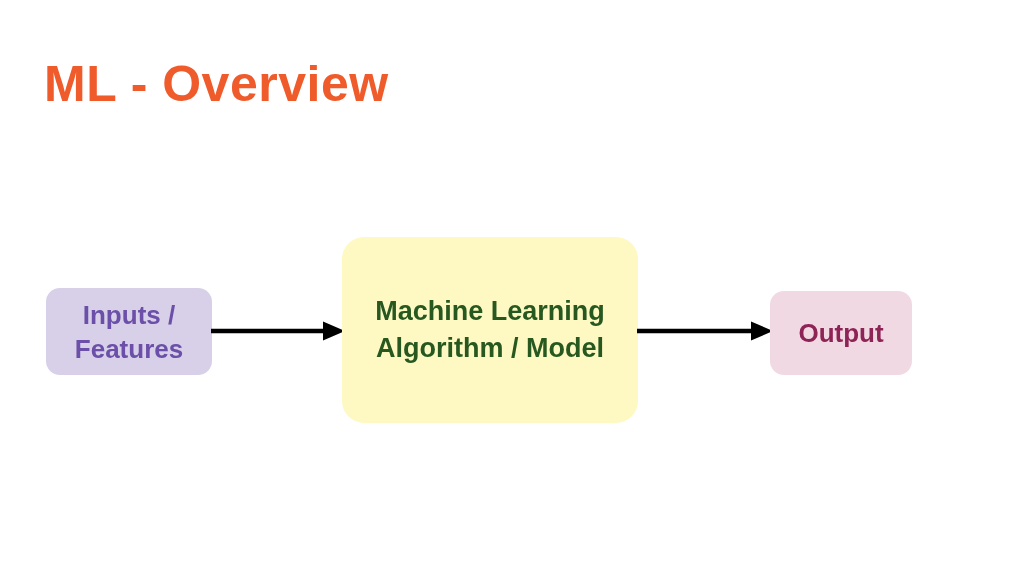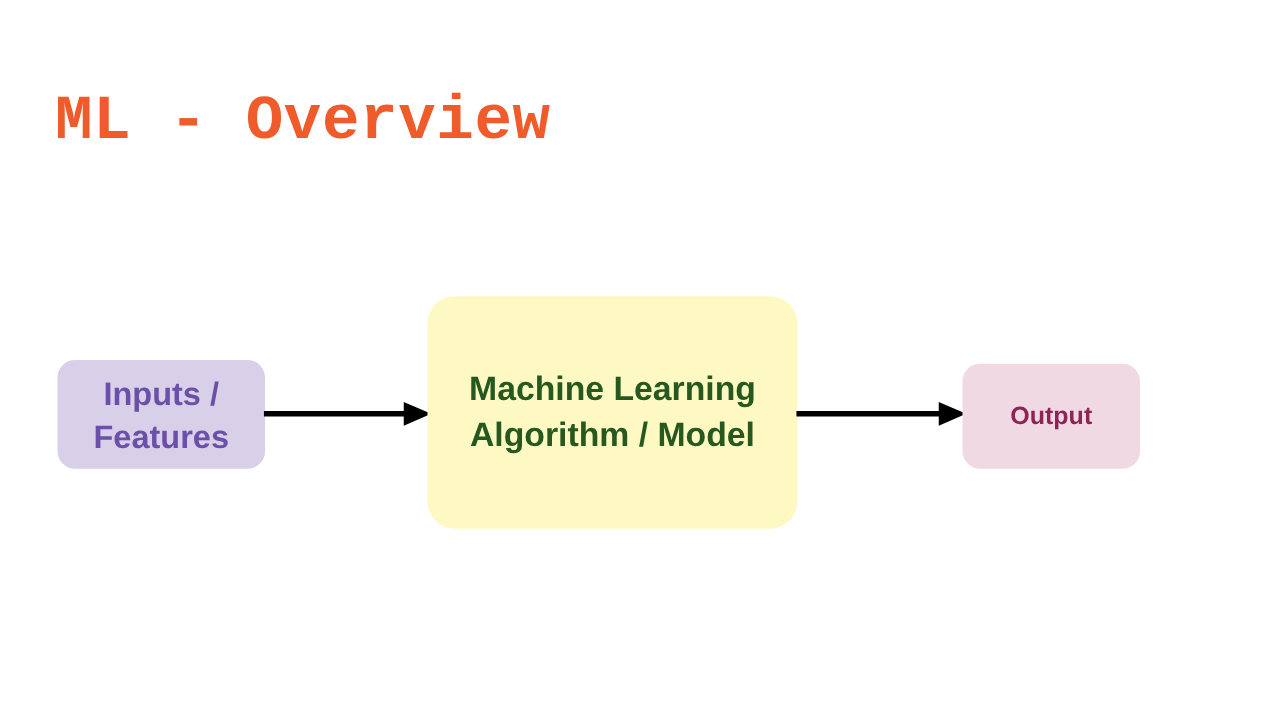--- a/index.html
+++ b/index.html
@@ -18,28 +18,27 @@
     width: 1024px;
     height: 576px;
     background: #ffffff;
   }
 
   
   .title {
     position: absolute;
     left: 44px;
     top: 56px;
-    font-family: Liberation Mono, monospace;
+    font-family: Liberation Sans, sans-serif;
     font-weight: bold;
     font-size: 50px;
     line-height: 56px;
     letter-spacing: 0.5px;
     color: #ef5b2b;
     white-space: nowrap;
-    margin-top: 14px;
     -webkit-font-smoothing: antialiased;
   }
 
   
   .diagram {
     position: absolute;
     left: 0;
     top: 0;
     width: 1024px;
     height: 576px;
@@ -82,21 +81,21 @@
   }
 
   .node-output {
     left: 770px;
     top: 291px;
     width: 142px;
     height: 84px;
     background: #f1d9e4;
     border-radius: 14px;
     color: #8e2355;
-    font-size: 20px;
+    font-size: 26px;
     line-height: 34px;
   }
 
   .node-label {
     display: block;
     white-space: pre-line;
   }
 
   
   .arrow {

